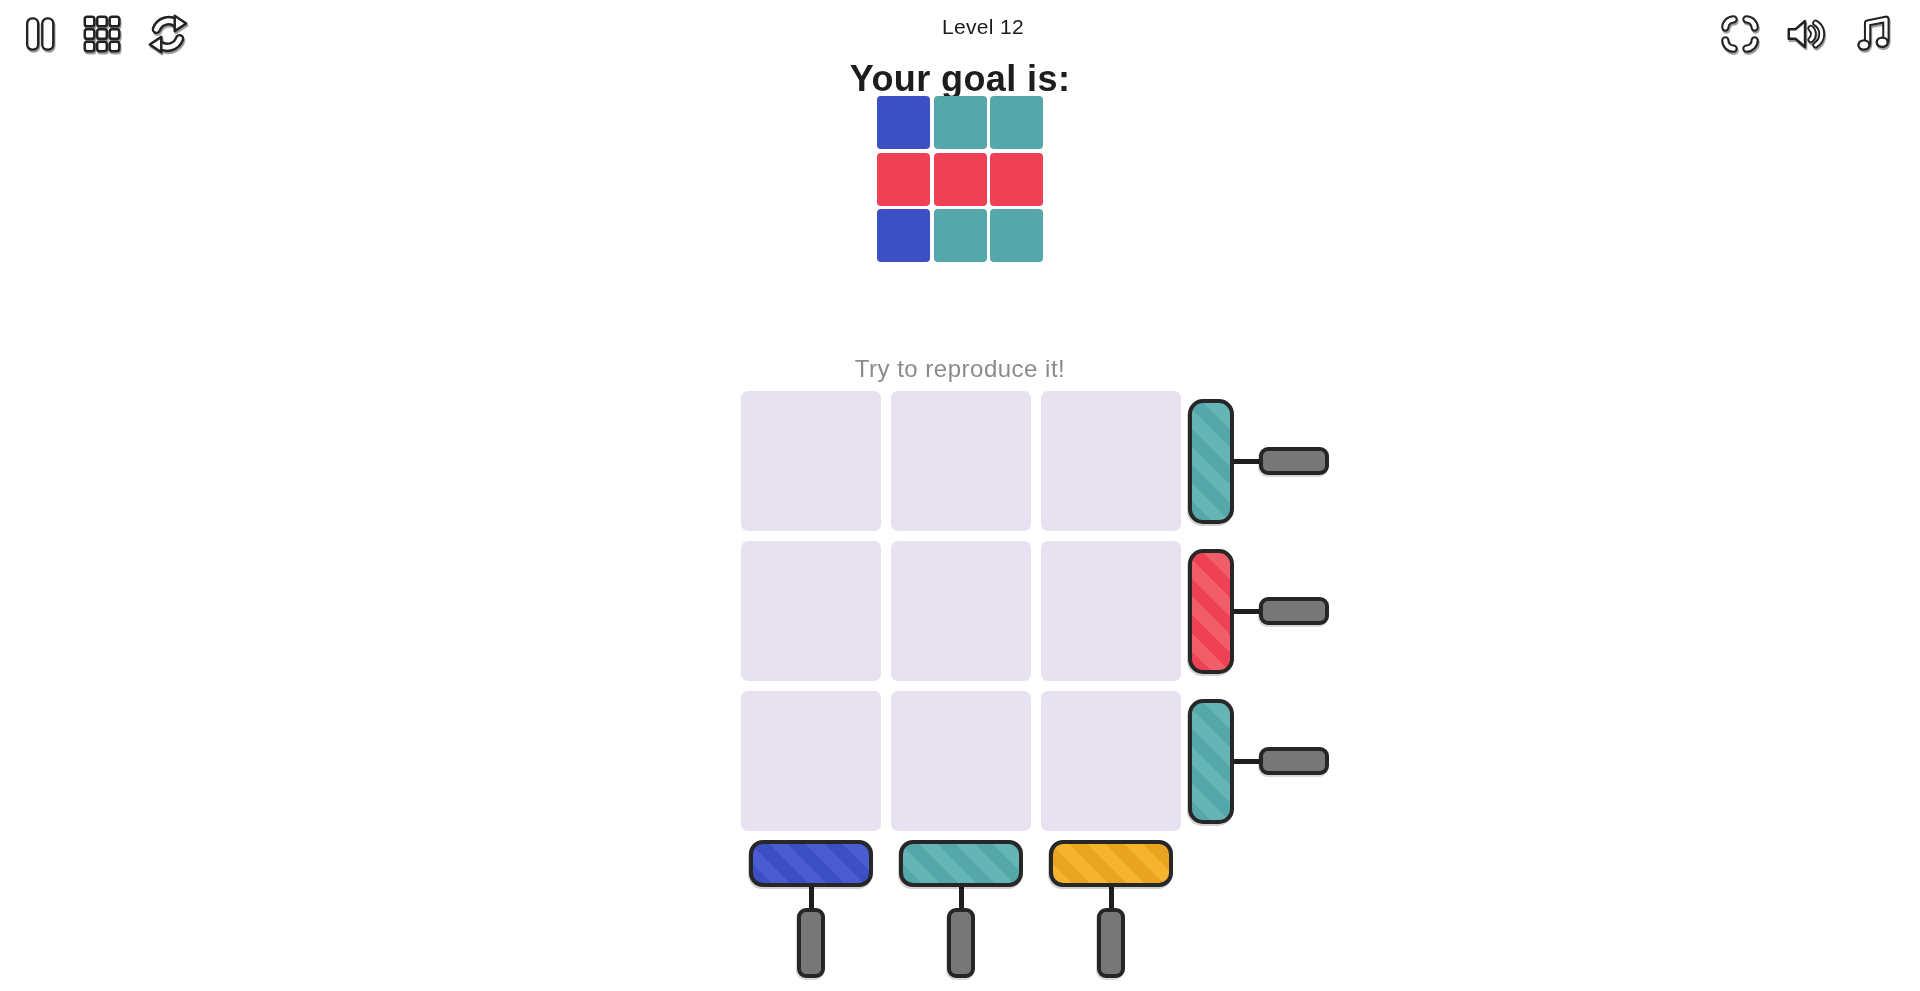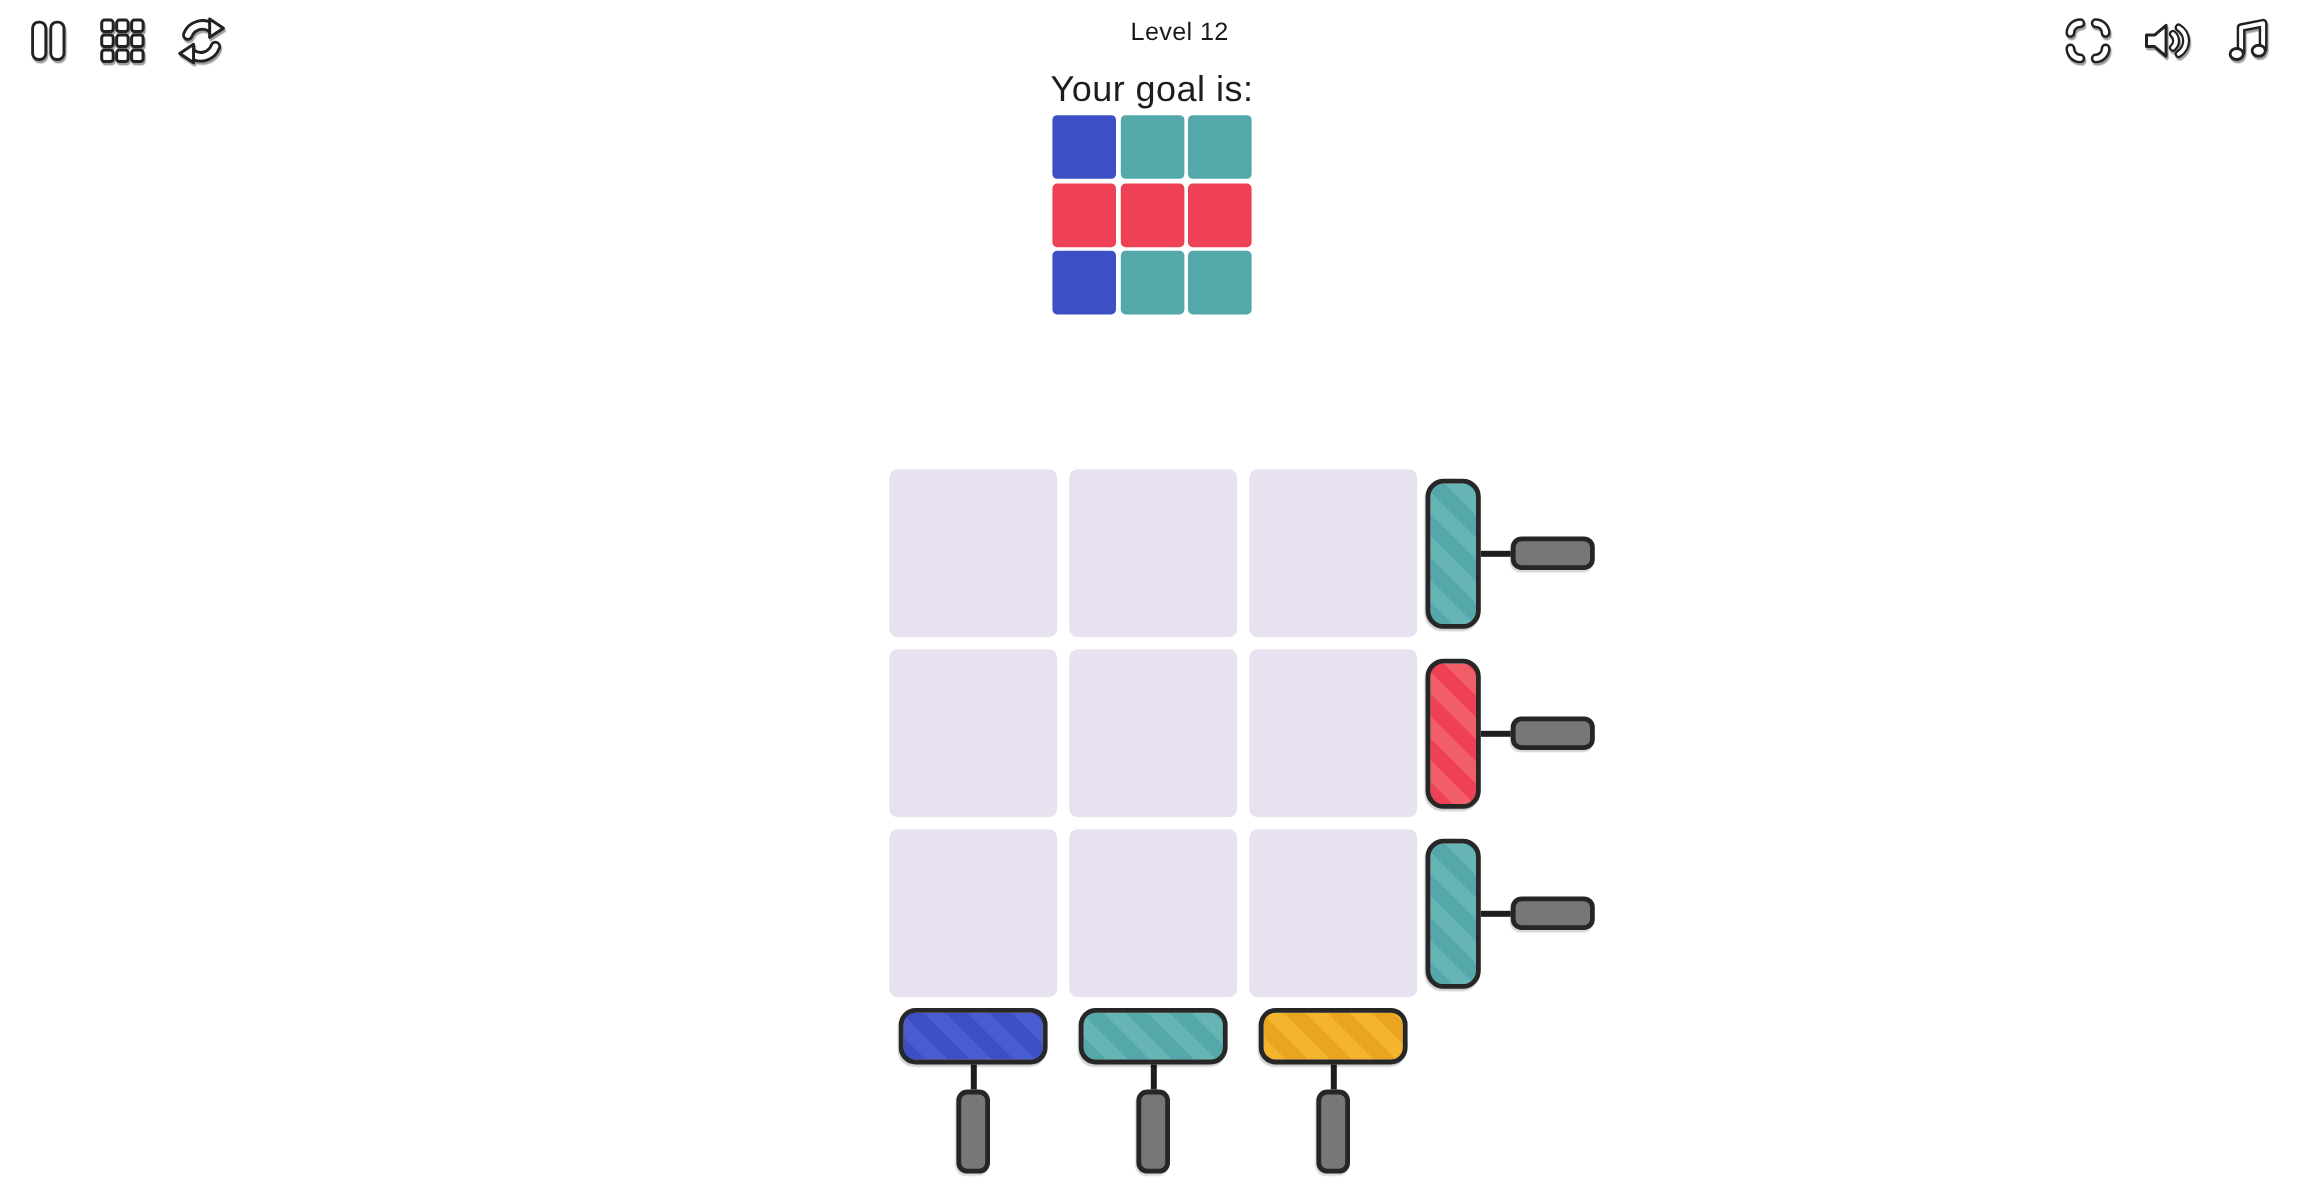--- a/index.html
+++ b/index.html
@@ -13,21 +13,21 @@
   .icon-btn svg{filter:drop-shadow(1.5px 2.5px 0 rgba(0,0,0,0.38));}
   .tube-dark{stroke:#222;fill:none;stroke-linecap:round;stroke-linejoin:round;}
   .tube-white{stroke:#fff;fill:none;stroke-linecap:round;stroke-linejoin:round;}
   .outlined{fill:#fff;stroke:#222;stroke-width:2.6;stroke-linejoin:round;}
 
   .level-title{position:absolute;left:0;top:15px;width:100%;text-align:center;
                font-size:21px;font-weight:500;color:#1a1a1a;letter-spacing:.3px;padding-left:23px;}
 
   
   .goal-label{position:absolute;left:0;top:58px;width:100%;text-align:center;
-              font-size:30px;font-weight:400;color:#1d1d1d;letter-spacing:.4px;}
+              font-size:36px;font-weight:700;color:#1d1d1d;letter-spacing:.4px;}
   #goal-grid{position:absolute;left:877px;top:96px;display:grid;
              grid-template-columns:repeat(3,53px);grid-template-rows:repeat(3,53px);gap:3.5px;}
   .goal-cell{border-radius:4px;}
 
   
   .board-hint{position:absolute;left:0;top:355px;width:100%;text-align:center;
               font-size:24px;font-weight:400;color:#8b8b8b;letter-spacing:.5px;}
   #board-grid{position:absolute;left:741px;top:391px;display:grid;
               grid-template-columns:repeat(3,140px);grid-template-rows:repeat(3,140px);gap:10px;}
   .board-cell{background:#E8E2F0;border-radius:7px;}
@@ -121,20 +121,21 @@
       <div class="goal-cell" style="background: rgb(84, 168, 170);"></div>
       <div class="goal-cell" style="background: rgb(84, 168, 170);"></div>
       <div class="goal-cell" style="background: rgb(239, 65, 85);"></div>
       <div class="goal-cell" style="background: rgb(239, 65, 85);"></div>
       <div class="goal-cell" style="background: rgb(239, 65, 85);"></div>
       <div class="goal-cell" style="background: rgb(61, 79, 196);"></div>
       <div class="goal-cell" style="background: rgb(84, 168, 170);"></div>
       <div class="goal-cell" style="background: rgb(84, 168, 170);"></div>
     </div>
 
+  <div class="board-hint">Try to reproduce it!</div>
   <div id="board-grid" style="--cellbg: #E8E2F0;">
       <div class="board-cell" style="background: rgb(232, 226, 240);"></div>
       <div class="board-cell" style="background: rgb(232, 226, 240);"></div>
       <div class="board-cell" style="background: rgb(232, 226, 240);"></div>
       <div class="board-cell" style="background: rgb(232, 226, 240);"></div>
       <div class="board-cell" style="background: rgb(232, 226, 240);"></div>
       <div class="board-cell" style="background: rgb(232, 226, 240);"></div>
       <div class="board-cell" style="background: rgb(232, 226, 240);"></div>
       <div class="board-cell" style="background: rgb(232, 226, 240);"></div>
       <div class="board-cell" style="background: rgb(232, 226, 240);"></div>

